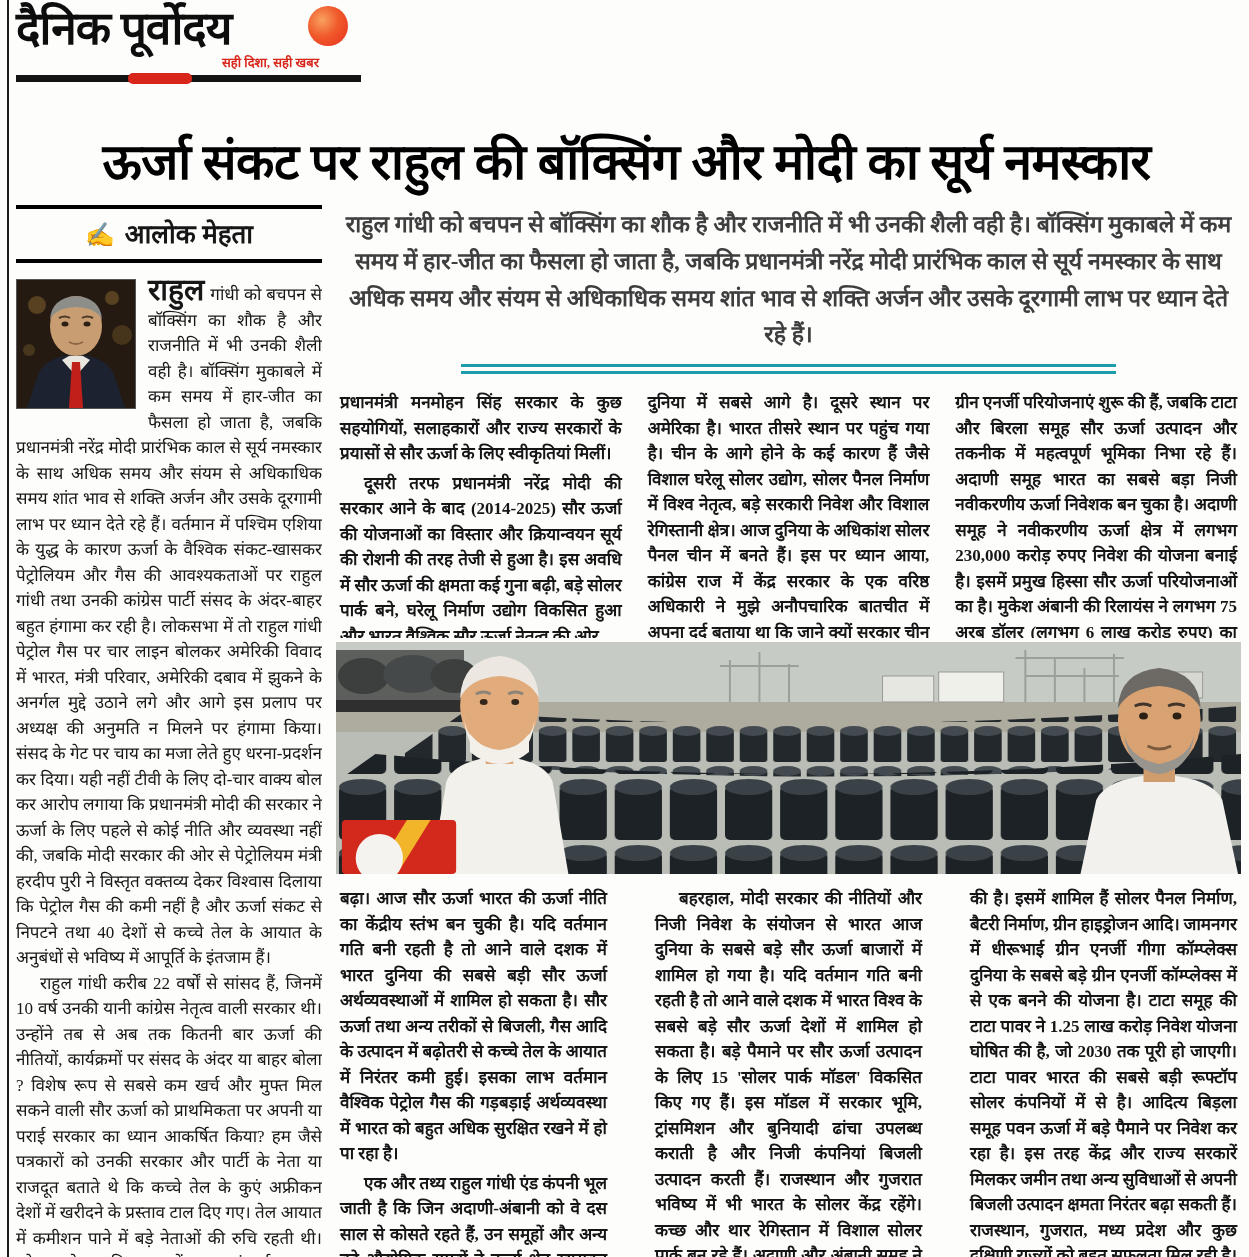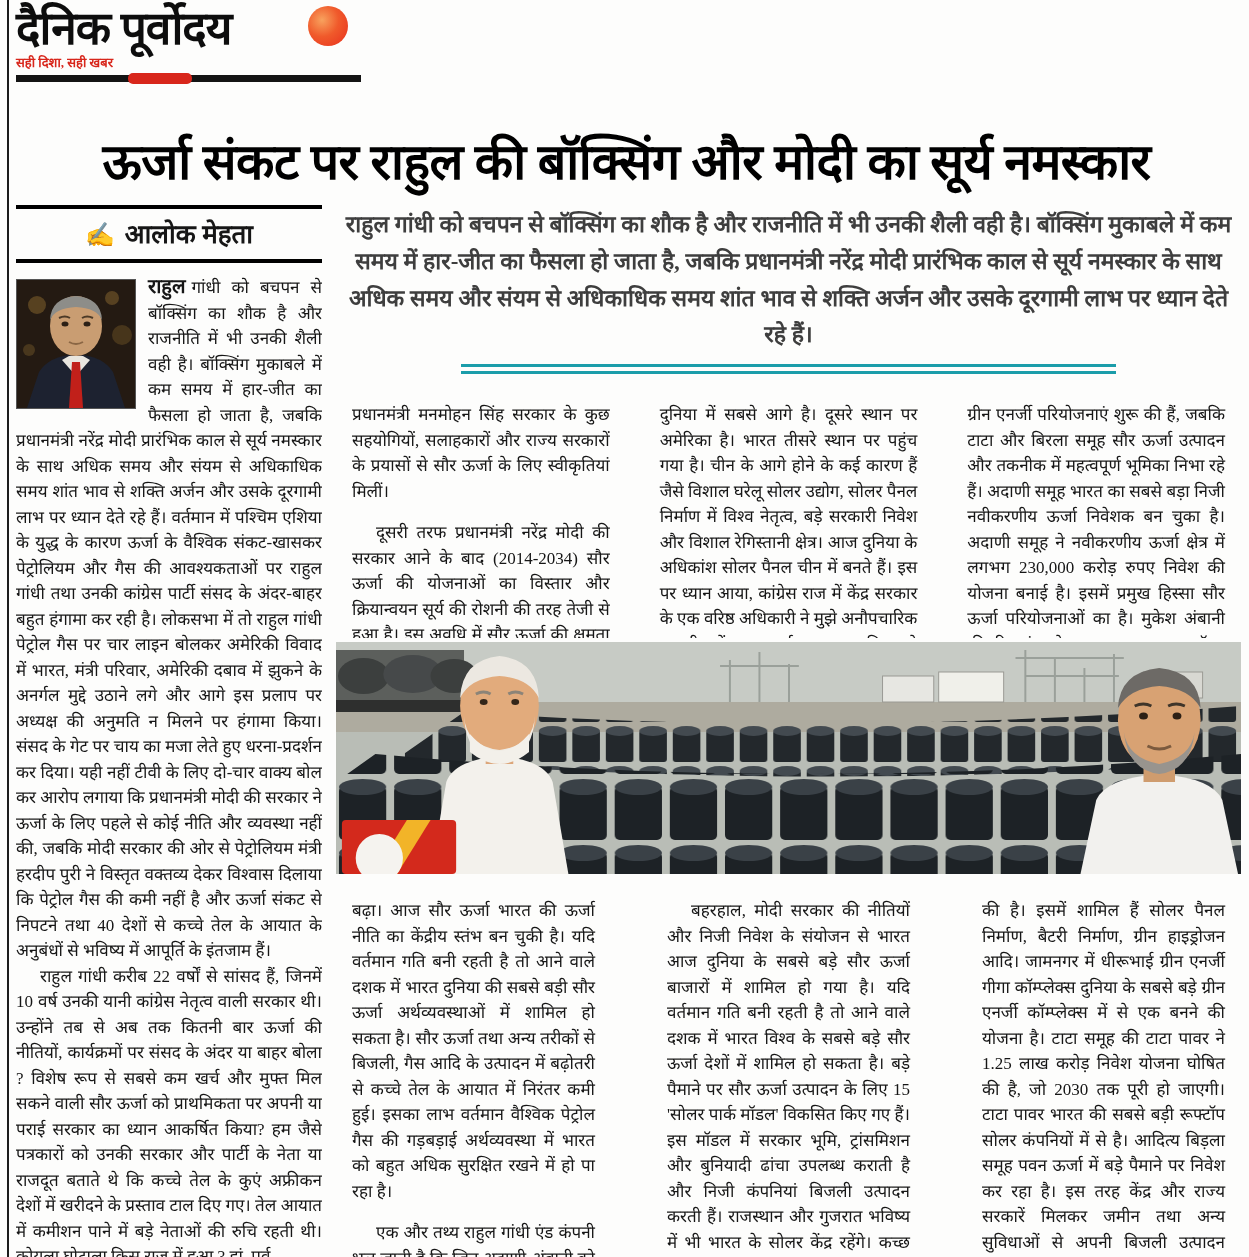--- a/index.html
+++ b/index.html
@@ -10,21 +10,21 @@
   }
   .left-rule{position:absolute;left:7px;top:0;bottom:0;width:2px;background:#1c1c1c;}
 
   
   .masthead{position:absolute;top:4px;left:16px;width:345px;}
   .logo-wrap{position:relative;}
   .sun{position:absolute;left:292px;top:2px;width:40px;height:40px;border-radius:50%;
        background:radial-gradient(circle at 35% 35%, #f8a25e 0%, #f05a2b 45%, #e82f1d 100%);z-index:0;}
   .logo-title{position:relative;z-index:1;font-size:46px;line-height:1.1;font-weight:900;
        color:#0d0d0d;letter-spacing:-1px;white-space:nowrap;}
-  .tagline{color:#d8261b;font-size:13px;font-weight:bold;text-align:left;
+  .tagline{color:#d8261b;font-size:13px;font-weight:bold;text-align:right;
        padding-right:42px;margin-top:-2px;}
   .black-bar{position:relative;height:7px;background:#141414;margin-top:4px;}
   .red-pill{position:absolute;left:112px;top:-2px;width:64px;height:11px;
        background:#d8261b;border-radius:5px;}
 
   
   .headline{position:absolute;top:110px;left:14px;right:10px;height:100px;
        display:flex;align-items:center;justify-content:center;
        font-size:50px;font-weight:900;color:#000;white-space:nowrap;overflow:hidden;
        letter-spacing:-0.5px;}
@@ -37,34 +37,34 @@
   
   .byline-box{border-top:4px solid #000;border-bottom:4px solid #000;
        padding:6px 0 8px;text-align:center;font-size:26px;font-weight:bold;margin-bottom:12px;}
   .pen{font-size:24px;margin-right:10px;}
   .author-photo{float:left;width:118px;height:128px;margin:4px 12px 6px 0;
        border:1px solid #555;background:#241a12;}
   .author-photo svg{display:block;width:100%;height:100%;}
   .body-text{font-size:17px;line-height:1.5;text-align:justify;}
   .body-text p{margin:0;}
   .body-text p.indent{text-indent:24px;}
-  .drop-word{font-size:20px;font-weight:bold;line-height:1;padding-right:6px;}
+  .drop-word{font-size:30px;font-weight:bold;line-height:1;padding-right:6px;}
 
   
   .lead{font-size:23px;font-weight:700;color:#3e3e3e;text-align:center;
        line-height:1.6;padding:0 8px;margin:2px 0 0;}
   .divider{width:655px;margin:10px auto 12px;height:4px;
        border-top:3px solid #1b9daa;border-bottom:3px solid #1b9daa;}
 
   
   .cols{display:flex;gap:18px;}
   .cols-top{height:252px;overflow:hidden;}
   .cols-bottom{flex:1;overflow:hidden;gap:40px;}
   .tcol{flex:1;font-size:17px;line-height:1.5;text-align:justify;overflow:hidden;}
-  .tcol p{margin:16px;}
+  .tcol p{margin:4px;font-weight:bold;}
   .tcol p.indent{text-indent:24px;}
 
   
   .photo{position:relative;height:232px;margin:4px 0 8px;background:#b9bdb6;overflow:hidden;}
   .photo svg{display:block;width:100%;height:100%;}
 </style>
 </head>
 <body>
 
 <div class="page">
@@ -114,21 +114,21 @@
       </div>
     </div>
 
     <div class="col-right">
       <p class="lead">राहुल गांधी को बचपन से बॉक्सिंग का शौक है और राजनीति में भी उनकी शैली वही है। बॉक्सिंग मुकाबले में कम समय में हार-जीत का फैसला हो जाता है, जबकि प्रधानमंत्री नरेंद्र मोदी प्रारंभिक काल से सूर्य नमस्कार के साथ अधिक समय और संयम से अधिकाधिक समय शांत भाव से शक्ति अर्जन और उसके दूरगामी लाभ पर ध्यान देते रहे हैं।</p>
       <div class="divider"></div>
 
       <div class="cols cols-top">
         <div class="tcol">
           <p>प्रधानमंत्री मनमोहन सिंह सरकार के कुछ सहयोगियों, सलाहकारों और राज्य सरकारों के प्रयासों से सौर ऊर्जा के लिए स्वीकृतियां मिलीं।</p>
-          <p class="indent">दूसरी तरफ प्रधानमंत्री नरेंद्र मोदी की सरकार आने के बाद (2014-2034) सौर ऊर्जा की योजनाओं का विस्तार और क्रियान्वयन सूर्य की रोशनी की तरह तेजी से हुआ है। इस अवधि में सौर ऊर्जा की क्षमता कई गुना बढ़ी, बड़े सोलर पार्क बने, घरेलू निर्माण उद्योग विकसित हुआ और भारत वैश्विक सौर ऊर्जा नेतृत्व की ओर</p>
+          <p class="indent">दूसरी तरफ प्रधानमंत्री नरेंद्र मोदी की सरकार आने के बाद (2014-2025) सौर ऊर्जा की योजनाओं का विस्तार और क्रियान्वयन सूर्य की रोशनी की तरह तेजी से हुआ है। इस अवधि में सौर ऊर्जा की क्षमता कई गुना बढ़ी, बड़े सोलर पार्क बने, घरेलू निर्माण उद्योग विकसित हुआ और भारत वैश्विक सौर ऊर्जा नेतृत्व की ओर</p>
         </div>
         <div class="tcol">
           <p>दुनिया में सबसे आगे है। दूसरे स्थान पर अमेरिका है। भारत तीसरे स्थान पर पहुंच गया है। चीन के आगे होने के कई कारण हैं जैसे विशाल घरेलू सोलर उद्योग, सोलर पैनल निर्माण में विश्व नेतृत्व, बड़े सरकारी निवेश और विशाल रेगिस्तानी क्षेत्र। आज दुनिया के अधिकांश सोलर पैनल चीन में बनते हैं। इस पर ध्यान आया, कांग्रेस राज में केंद्र सरकार के एक वरिष्ठ अधिकारी ने मुझे अनौपचारिक बातचीत में अपना दर्द बताया था कि जाने क्यों सरकार चीन की कंपनियों के सोलर पैनल खरीदने</p>
         </div>
         <div class="tcol">
           <p>ग्रीन एनर्जी परियोजनाएं शुरू की हैं, जबकि टाटा और बिरला समूह सौर ऊर्जा उत्पादन और तकनीक में महत्वपूर्ण भूमिका निभा रहे हैं। अदाणी समूह भारत का सबसे बड़ा निजी नवीकरणीय ऊर्जा निवेशक बन चुका है। अदाणी समूह ने नवीकरणीय ऊर्जा क्षेत्र में लगभग 230,000 करोड़ रुपए निवेश की योजना बनाई है। इसमें प्रमुख हिस्सा सौर ऊर्जा परियोजनाओं का है। मुकेश अंबानी की रिलायंस ने लगभग 75 अरब डॉलर (लगभग 6 लाख करोड़ रुपए) का निवेश ग्रीन एनर्जी में करने की घोषणा</p>
         </div>
       </div>
 
       <div class="photo">

